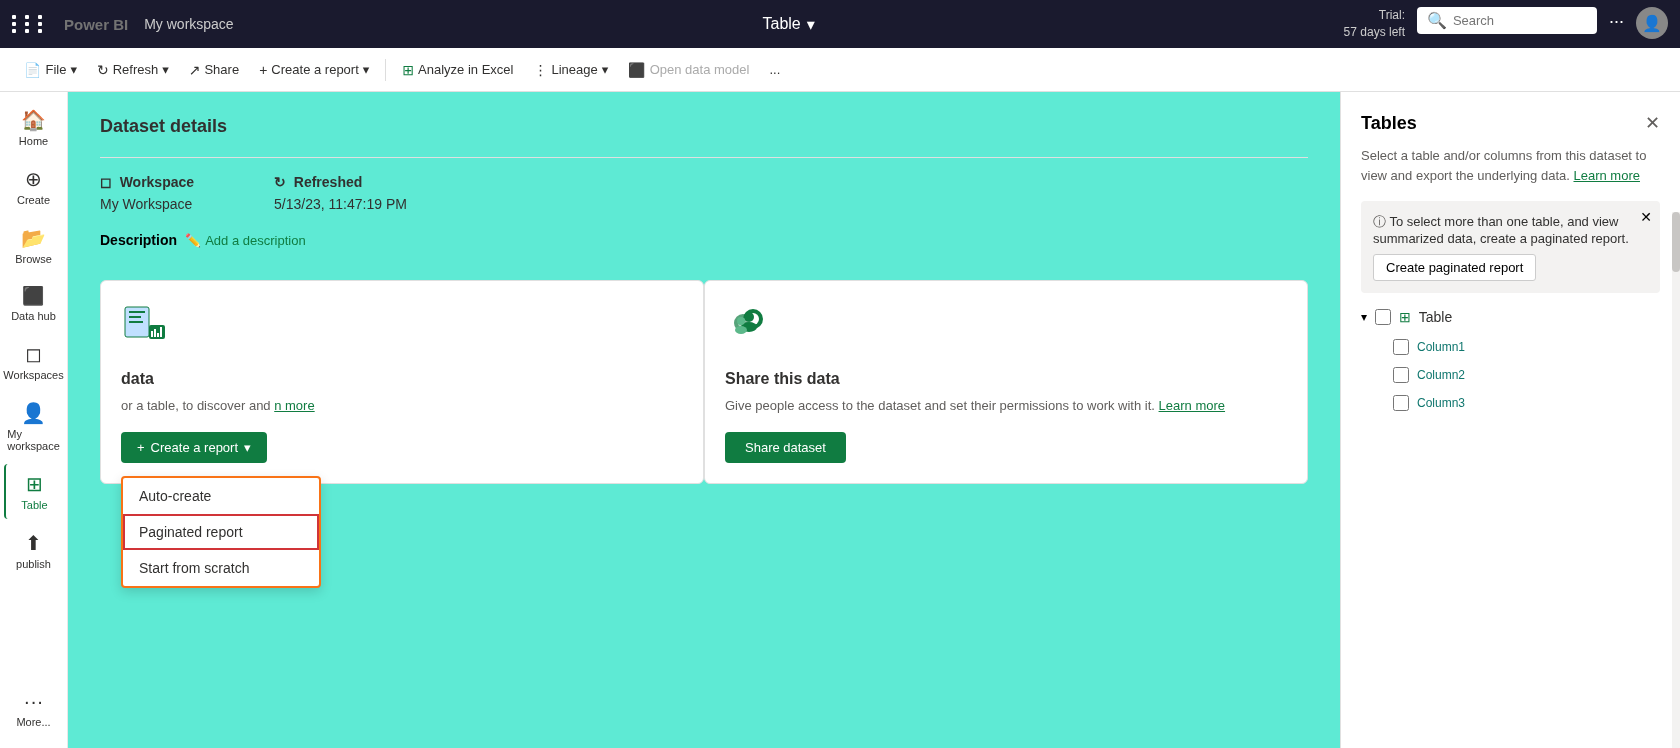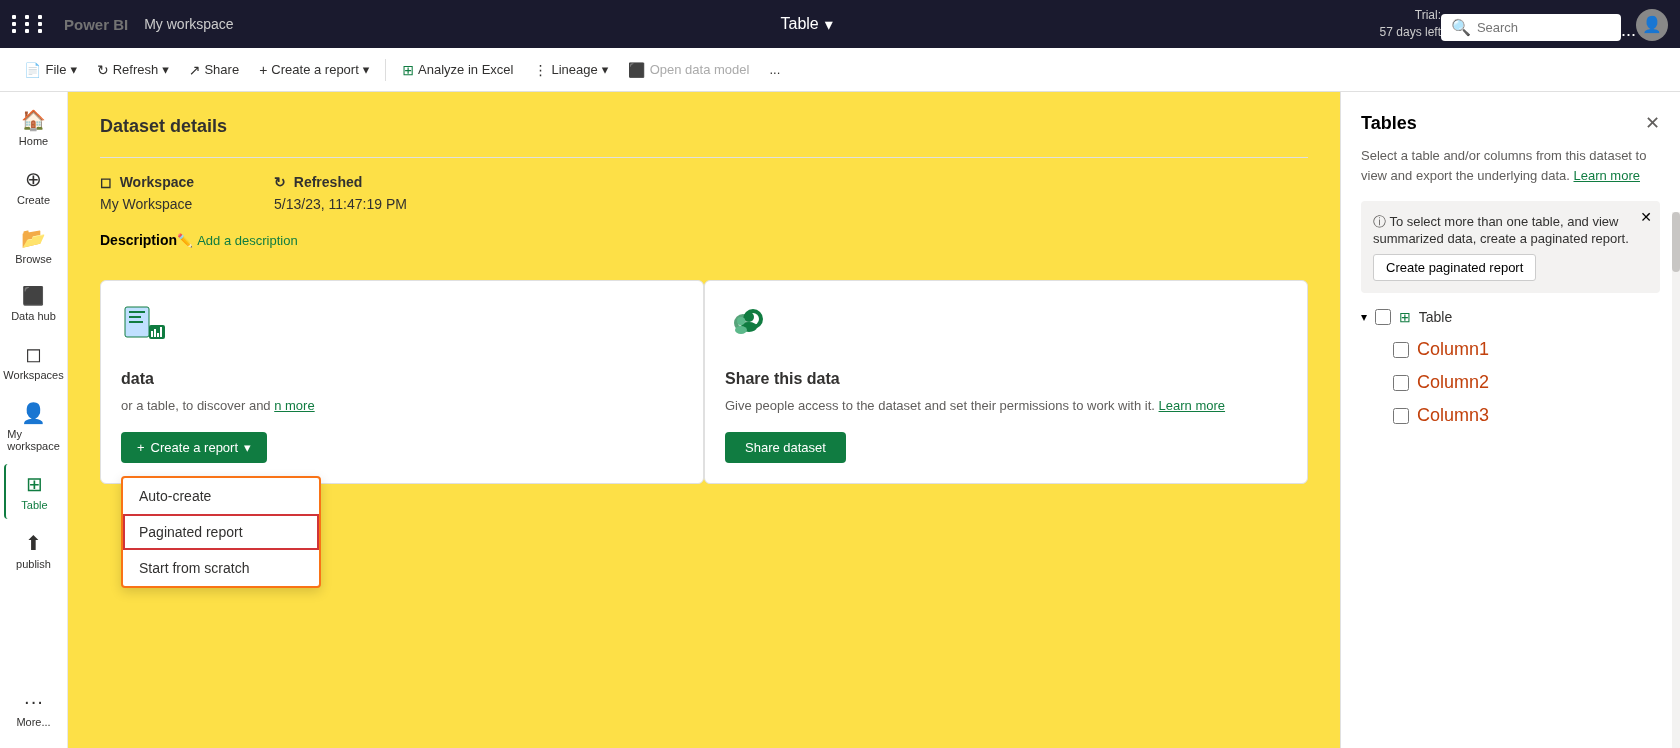--- a/index.html
+++ b/index.html
@@ -13,21 +13,21 @@
     }
     .topbar-grid { display: grid; grid-template-columns: repeat(3,10px); gap: 3px; cursor: pointer; }
     .topbar-grid span { width: 4px; height: 4px; background: white; border-radius: 1px; display: block; }
     .topbar-brand { font-weight: 700; font-size: 15px; color: #737373; }
     .topbar-workspace { font-size: 14px; color: #ccc; }
     .topbar-center { flex: 1; display: flex; justify-content: center; }
     .topbar-table-btn {
       display: flex; align-items: center; gap: 6px;
       font-size: 16px; color: white; background: none; border: none; cursor: pointer;
     }
-    .topbar-right { display: flex; align-items: flex-end; margin-left: auto; }
+    .topbar-right { display: flex; align-items: flex-start; gap: 12px; margin-left: auto; }
     .trial-info { font-size: 12px; color: #ccc; text-align: right; line-height: 1.4; }
     .search-box {
       display: flex; align-items: center; gap: 6px;
       background: white; border-radius: 4px; padding: 4px 10px;
       width: 180px;
     }
     .search-box input { border: none; outline: none; font-size: 13px; width: 130px; }
     .topbar-dots { color: white; font-size: 18px; cursor: pointer; }
     .avatar { width: 32px; height: 32px; border-radius: 50%; background: #888; display: flex; align-items: center; justify-content: center; cursor: pointer; }
 
@@ -57,29 +57,29 @@
     .sidebar-item {
       display: flex; flex-direction: column; align-items: center; gap: 3px;
       padding: 8px 6px; border-radius: 4px; cursor: pointer;
       width: 60px; font-size: 11px; color: #323130;
     }
     .sidebar-item.active { color: #107c41; border-left: 2px solid #107c41; }
     .sidebar-item .si-icon { font-size: 20px; }
     .sidebar-more { margin-top: auto; margin-bottom: 12px; }
 
     
-    .content { flex: 1; overflow: auto; background: #fde047; padding: 24px 32px; position: relative; }
+    .content { flex: 1; overflow: auto; background: #5eead4; padding: 24px 32px; position: relative; }
 
     .dataset-details-title { font-size: 18px; font-weight: 600; color: #323130; margin-bottom: 20px; }
     .details-divider { height: 1px; background: #e0e0e0; margin-bottom: 16px; }
     .details-row { display: flex; gap: 80px; margin-bottom: 20px; }
     .detail-section { display: flex; flex-direction: column; gap: 6px; }
     .detail-label { display: flex; align-items: center; gap: 8px; font-weight: 600; font-size: 14px; color: #323130; }
     .detail-value { font-size: 14px; color: #323130; margin-left: 0; }
-    .description-row { display: flex; align-items: flex-end; }
+    .description-row { display: flex; align-items: flex-end; gap: 8px; }
     .description-label { font-size: 14px; font-weight: 600; }
     .add-desc-btn { font-size: 13px; color: #107c41; background: none; border: none; cursor: pointer; display: flex; align-items: center; gap: 4px; }
 
     
     .cards-area { display: flex; margin-top: 32px; }
     .card {
       flex: 1; background: white; border: 1px solid #e0e0e0;
       border-radius: 6px; padding: 20px; position: relative;
     }
     .card-icon { font-size: 36px; color: #107c41; margin-bottom: 12px; }
@@ -143,21 +143,21 @@
 
     .table-section { margin-top: 8px; }
     .table-section-header {
       display: flex; align-items: center; gap: 8px;
       font-size: 14px; font-weight: 500; color: #323130;
       margin-bottom: 8px;
     }
     .table-checkbox { width: 16px; height: 16px; border: 1px solid #8a8886; cursor: pointer; }
     .collapse-btn { background: none; border: none; cursor: pointer; font-size: 12px; }
     .column-item { display: flex; align-items: center; gap: 8px; padding: 6px 8px 6px 32px; }
-    .column-label { font-size: 18px; color: #c2410c; }
+    .column-label { font-size: 12px; color: #0f766e; }
 
     .scrollbar-track {
       position: absolute; right: 0; top: 120px; bottom: 0;
       width: 8px; background: #f3f2f1;
     }
     .scrollbar-thumb {
       width: 8px; height: 60px; background: #c8c6c4; border-radius: 4px; position: absolute; top: 0;
     }
   </style>
 </head>

